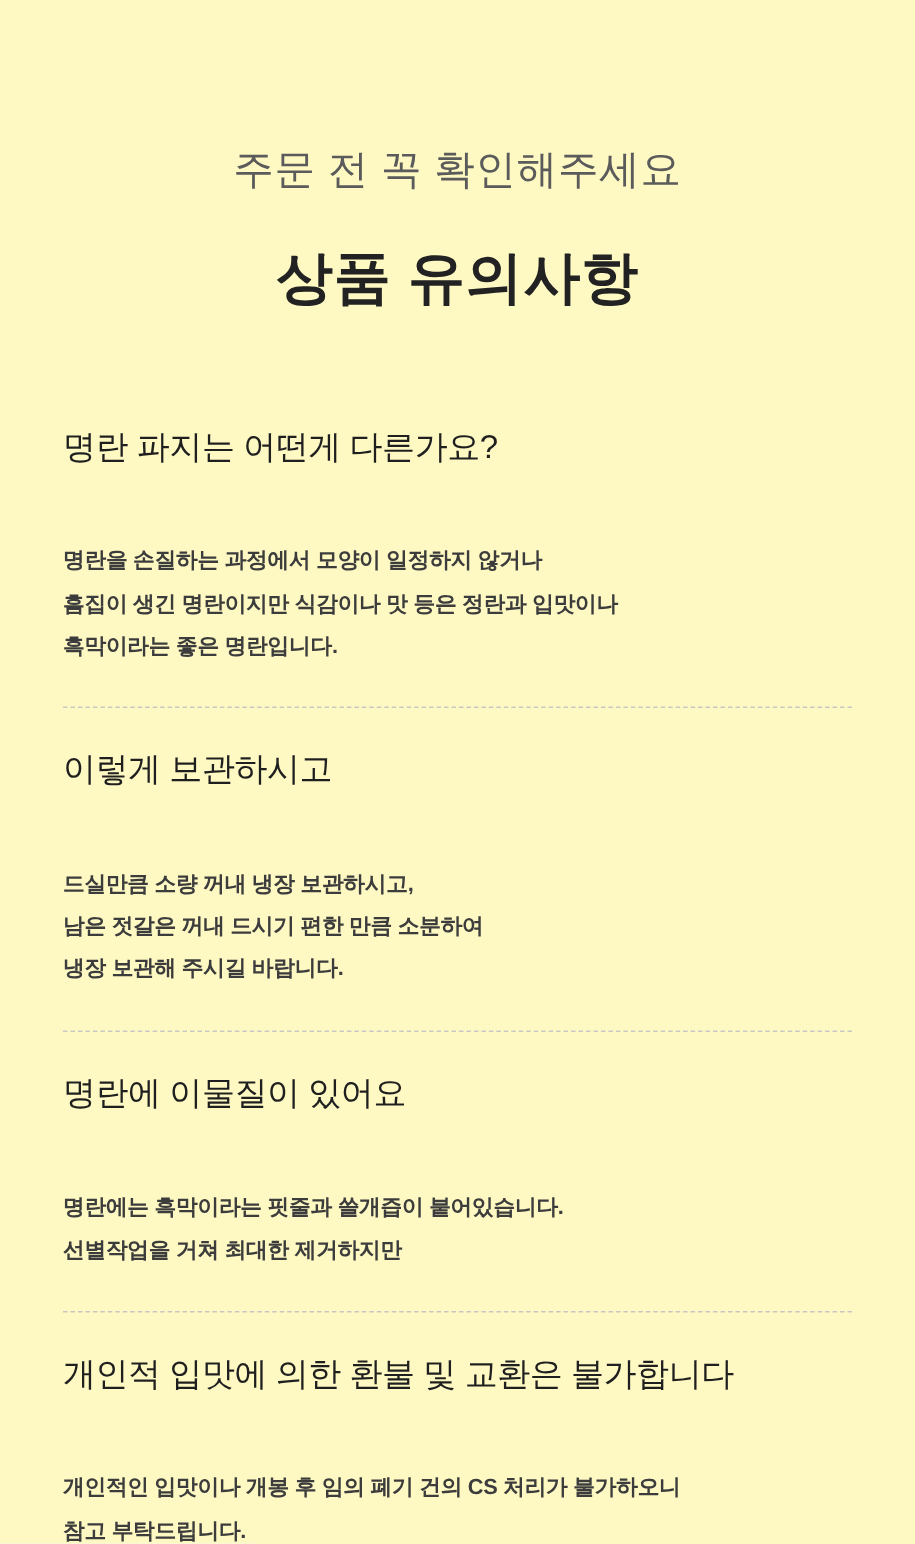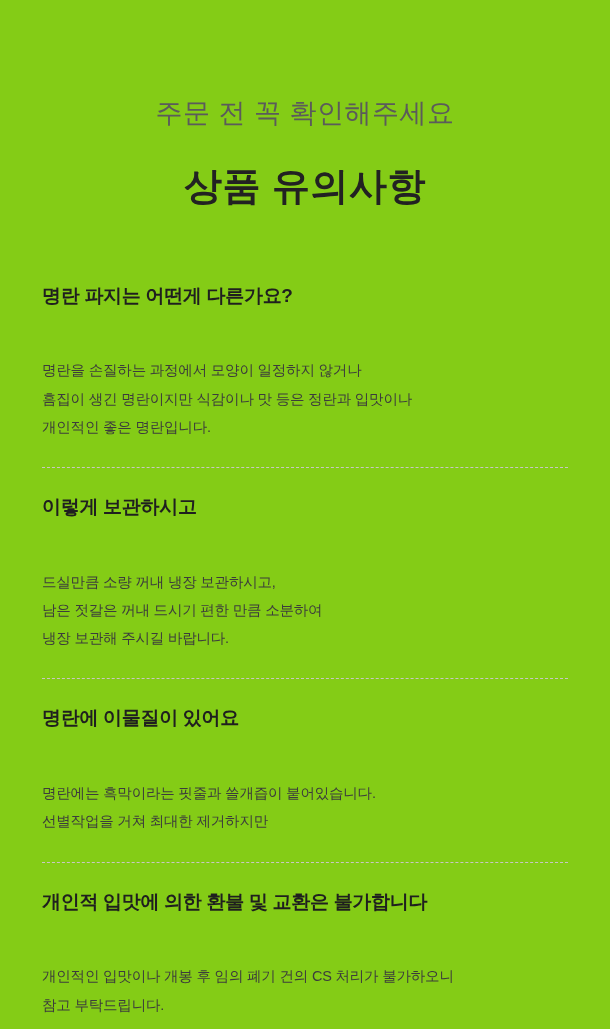--- a/index.html
+++ b/index.html
@@ -12,21 +12,21 @@
     background: #f4f3f1;
     font-family: "Liberation Sans", "DejaVu Sans", sans-serif;
     color: #333333;
     overflow: hidden;
   }
   .page {
     position: relative;
     width: 610px;
     height: 1029px;
     box-sizing: border-box;
-    background: #84cc16;
+    background: #fef9c3;
   }
   .header {
     padding-top: 96px;
     text-align: center;
   }
   .header-sub {
     font-size: 27px;
     font-weight: 400;
     color: #5b5b5b;
     letter-spacing: 0.5px;
@@ -41,30 +41,30 @@
     line-height: 1.25;
   }
   .sections {
     margin-top: 72px;
     padding: 0 42px;
   }
   .section {
     position: relative;
   }
   .section-title {
-    font-size: 19px;
-    font-weight: 700;
+    font-size: 22px;
+    font-weight: 400;
     color: #1f1f1f;
     letter-spacing: -0.3px;
     margin: 0 0 18px 0;
     line-height: 1.35;
   }
   .section-body {
     font-size: 14.5px;
-    font-weight: 400;
+    font-weight: 700;
     color: #3c3c3c;
     line-height: 1.95;
     letter-spacing: -0.2px;
     margin-top: 48px;
   }
   .section-body div {
     white-space: nowrap;
   }
   .divider {
     height: 0;
@@ -84,21 +84,21 @@
     <div class="header-title">상품 유의사항</div>
   </div>
 
   <div class="sections">
 
     <div class="section sec-gap-1">
       <div class="section-title">명란 파지는 어떤게 다른가요?</div>
       <div class="section-body">
         <div>명란을 손질하는 과정에서 모양이 일정하지 않거나</div>
         <div>흠집이 생긴 명란이지만 식감이나 맛 등은 정란과 입맛이나</div>
-        <div>개인적인 좋은 명란입니다.</div>
+        <div>흑막이라는 좋은 명란입니다.</div>
       </div>
     </div>
 
     <div class="divider"></div>
 
     <div class="section sec-gap">
       <div class="section-title">이렇게 보관하시고</div>
       <div class="section-body">
         <div>드실만큼 소량 꺼내 냉장 보관하시고,</div>
         <div>남은 젓갈은 꺼내 드시기 편한 만큼 소분하여</div>

